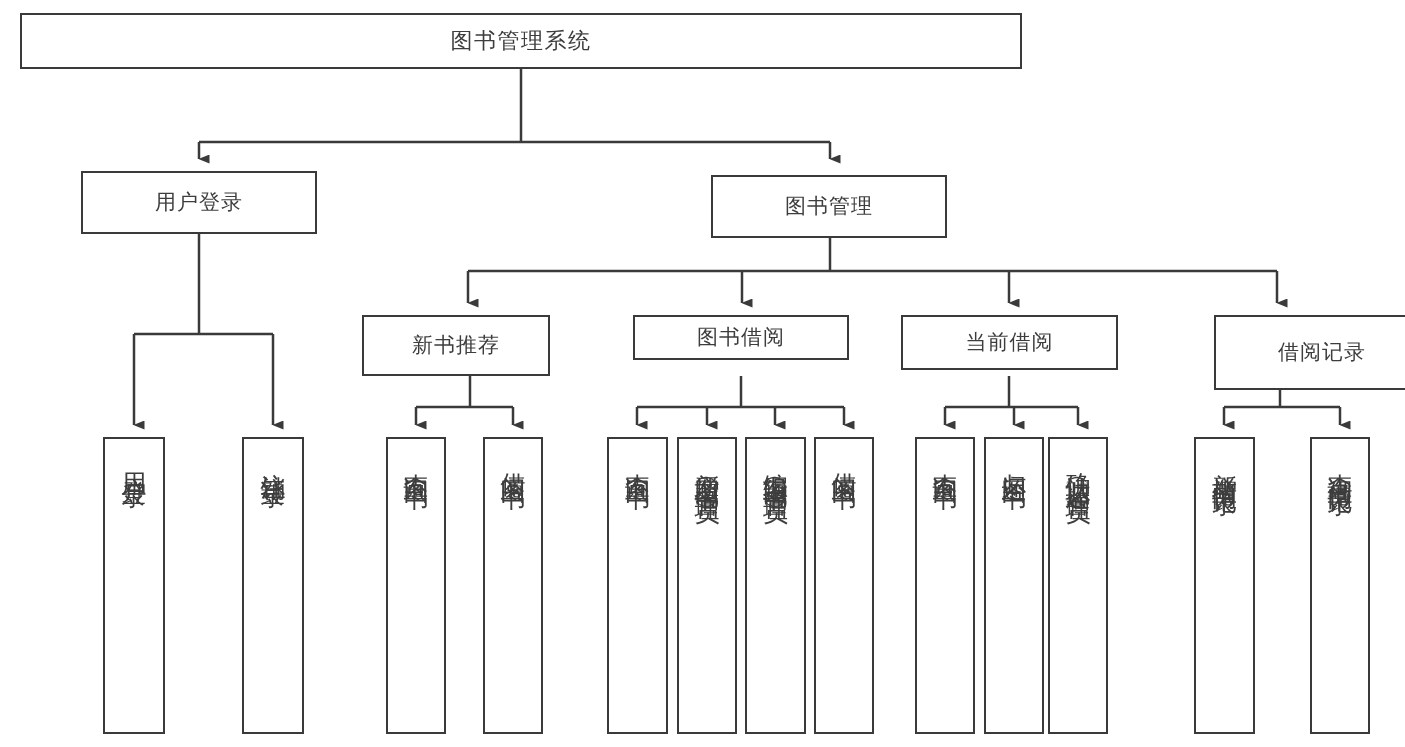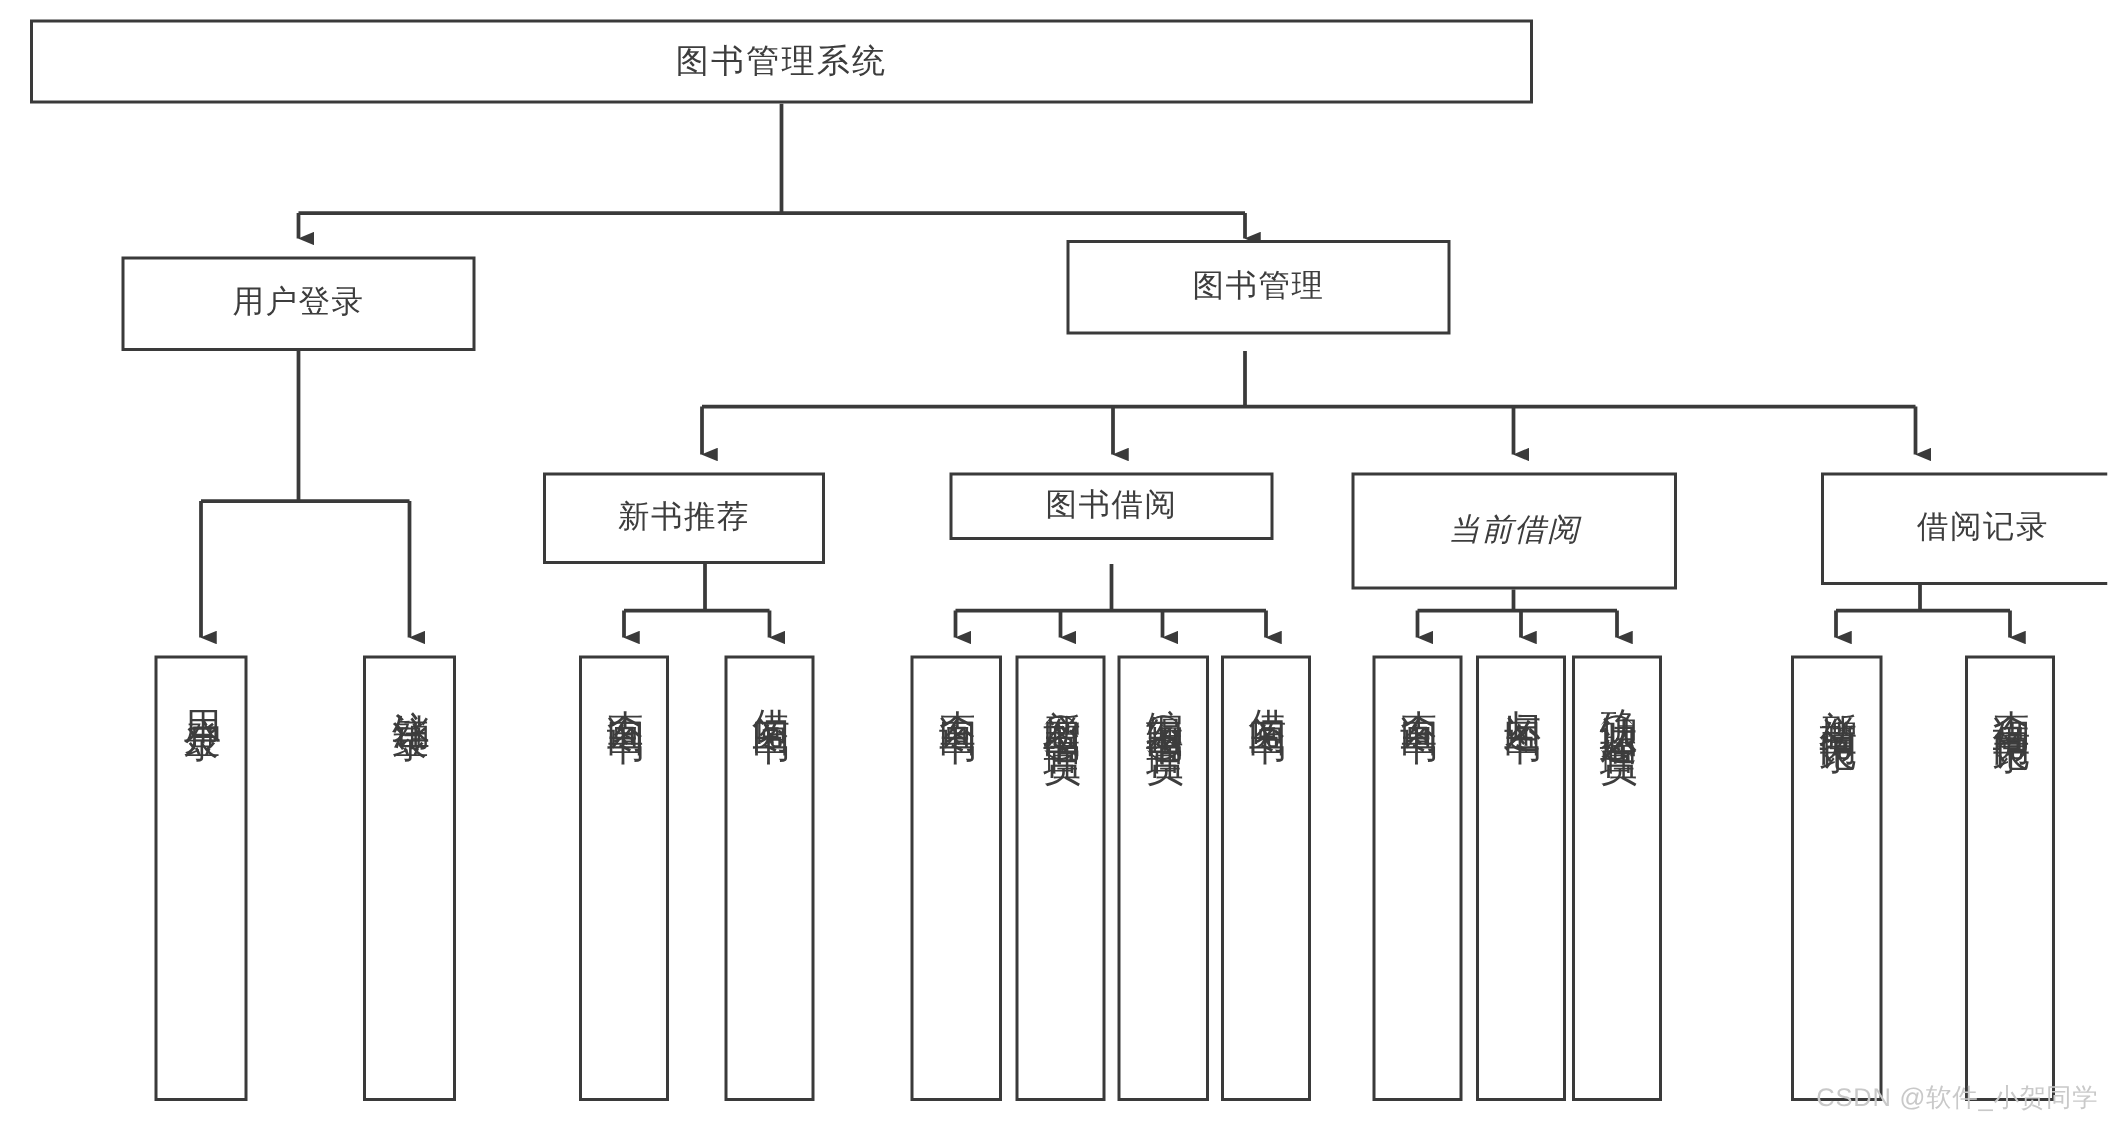--- a/index.html
+++ b/index.html
@@ -72,30 +72,30 @@
     </g>
   </svg>
 
   <div id="nodes">
       <div class="node root h-node" style="left: 20px; top: 13px; width: 1002px; height: 56px;">
         <span class="lbl">图书管理系统</span>
       </div>
       <div class="node h-node" style="left: 81px; top: 171px; width: 236px; height: 63px;">
         <span class="lbl">用户登录</span>
       </div>
-      <div class="node h-node" style="left: 711px; top: 160px; width: 256px; height: 63px;">
+      <div class="node h-node" style="left: 711px; top: 175px; width: 236px; height: 63px;">
         <span class="lbl">图书管理</span>
       </div>
       <div class="node h-node" style="left: 362px; top: 315px; width: 188px; height: 61px;">
         <span class="lbl">新书推荐</span>
       </div>
       <div class="node h-node" style="left: 633px; top: 315px; width: 216px; height: 45px;">
         <span class="lbl">图书借阅</span>
       </div>
-      <div class="node h-node" style="left: 901px; top: 315px; width: 217px; height: 78px; font-style: italic;">
+      <div class="node h-node" style="left: 901px; top: 315px; width: 217px; height: 55px;">
         <span class="lbl">当前借阅</span>
       </div>
       <div class="node h-node" style="left: 1172px; top: 315px; width: 216px; height: 75px; margin-left: 42px;">
         <span class="lbl">借阅记录</span>
       </div>
       <div class="node v-node" style="left: 103px; top: 437px; width: 62px; height: 297px;">
         <span class="lbl">用户登录</span>
       </div>
       <div class="node v-node" style="left: 242px; top: 437px; width: 62px; height: 297px;">
         <span class="lbl">注销登录</span>
@@ -128,14 +128,13 @@
         <span class="lbl">确认归还（管理员）</span>
       </div>
       <div class="node v-node" style="left: 1194px; top: 437px; width: 61px; height: 297px;">
         <span class="lbl">新增借阅记录</span>
       </div>
       <div class="node v-node" style="left: 1310px; top: 437px; width: 60px; height: 297px;">
         <span class="lbl">查询借阅记录</span>
       </div>
     </div>
 
-  <div class="watermark">CSDN @软件_小贺同学</div>
 </div>
 
 </body></html>

